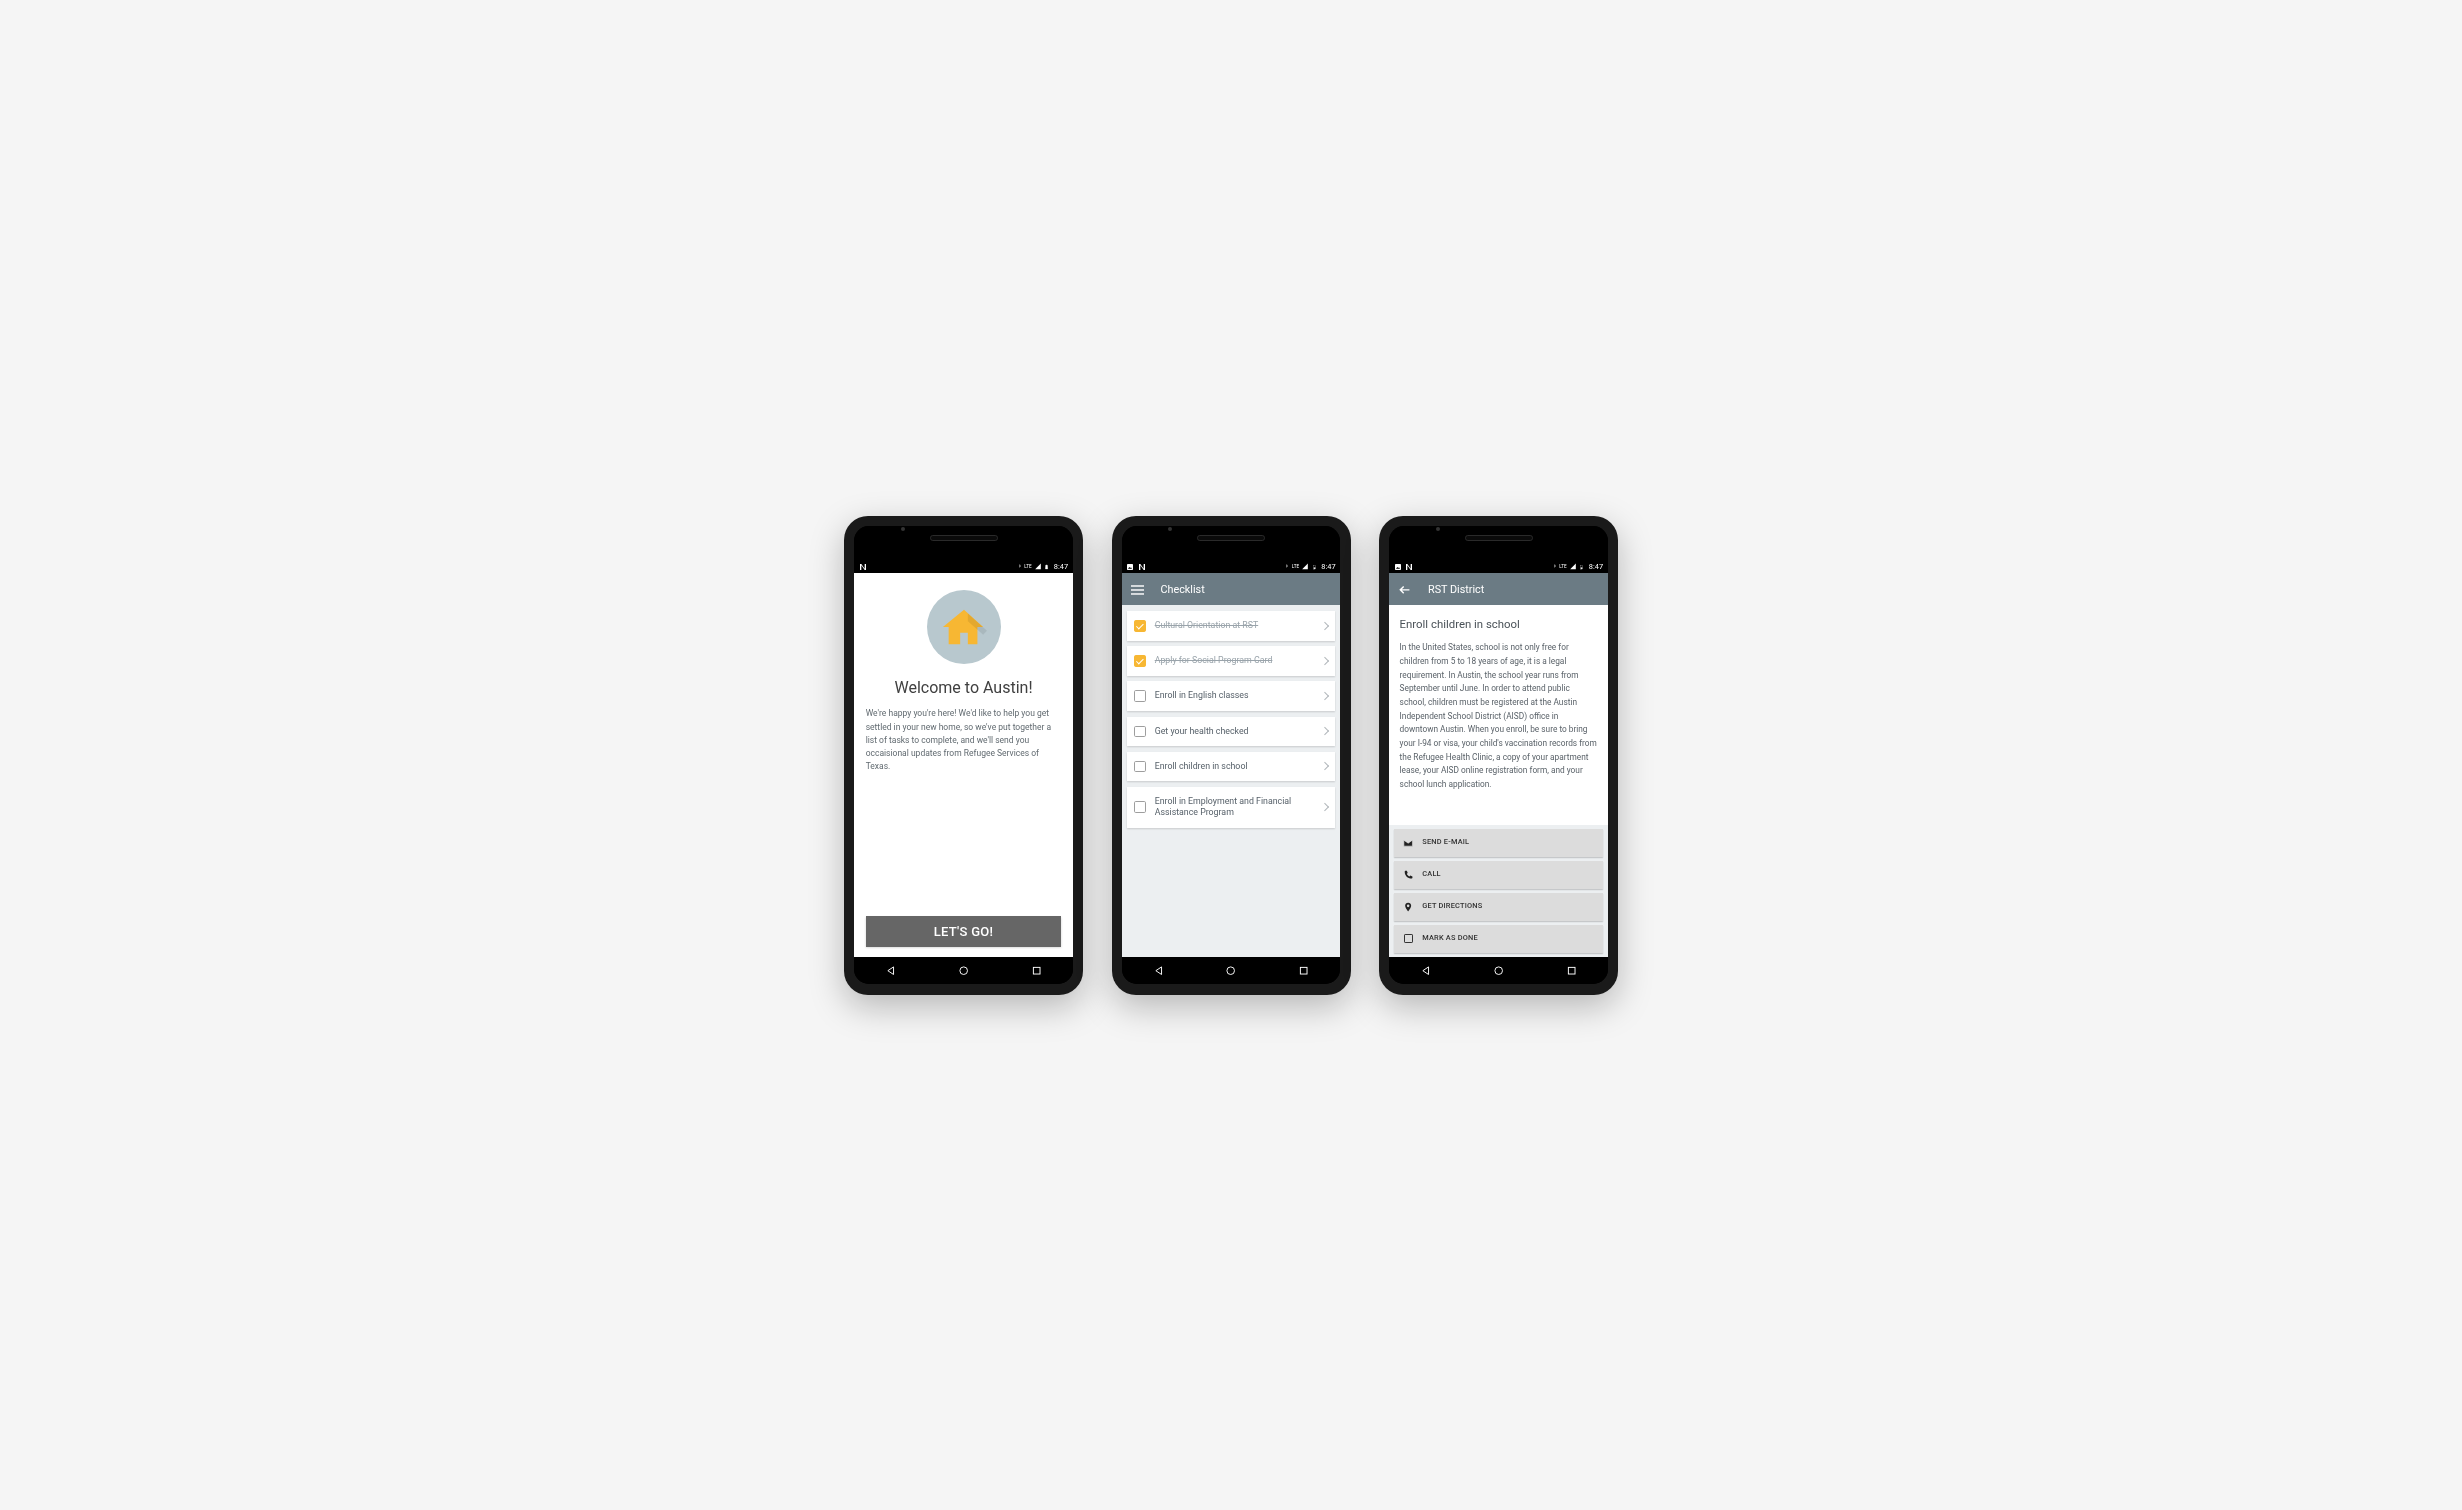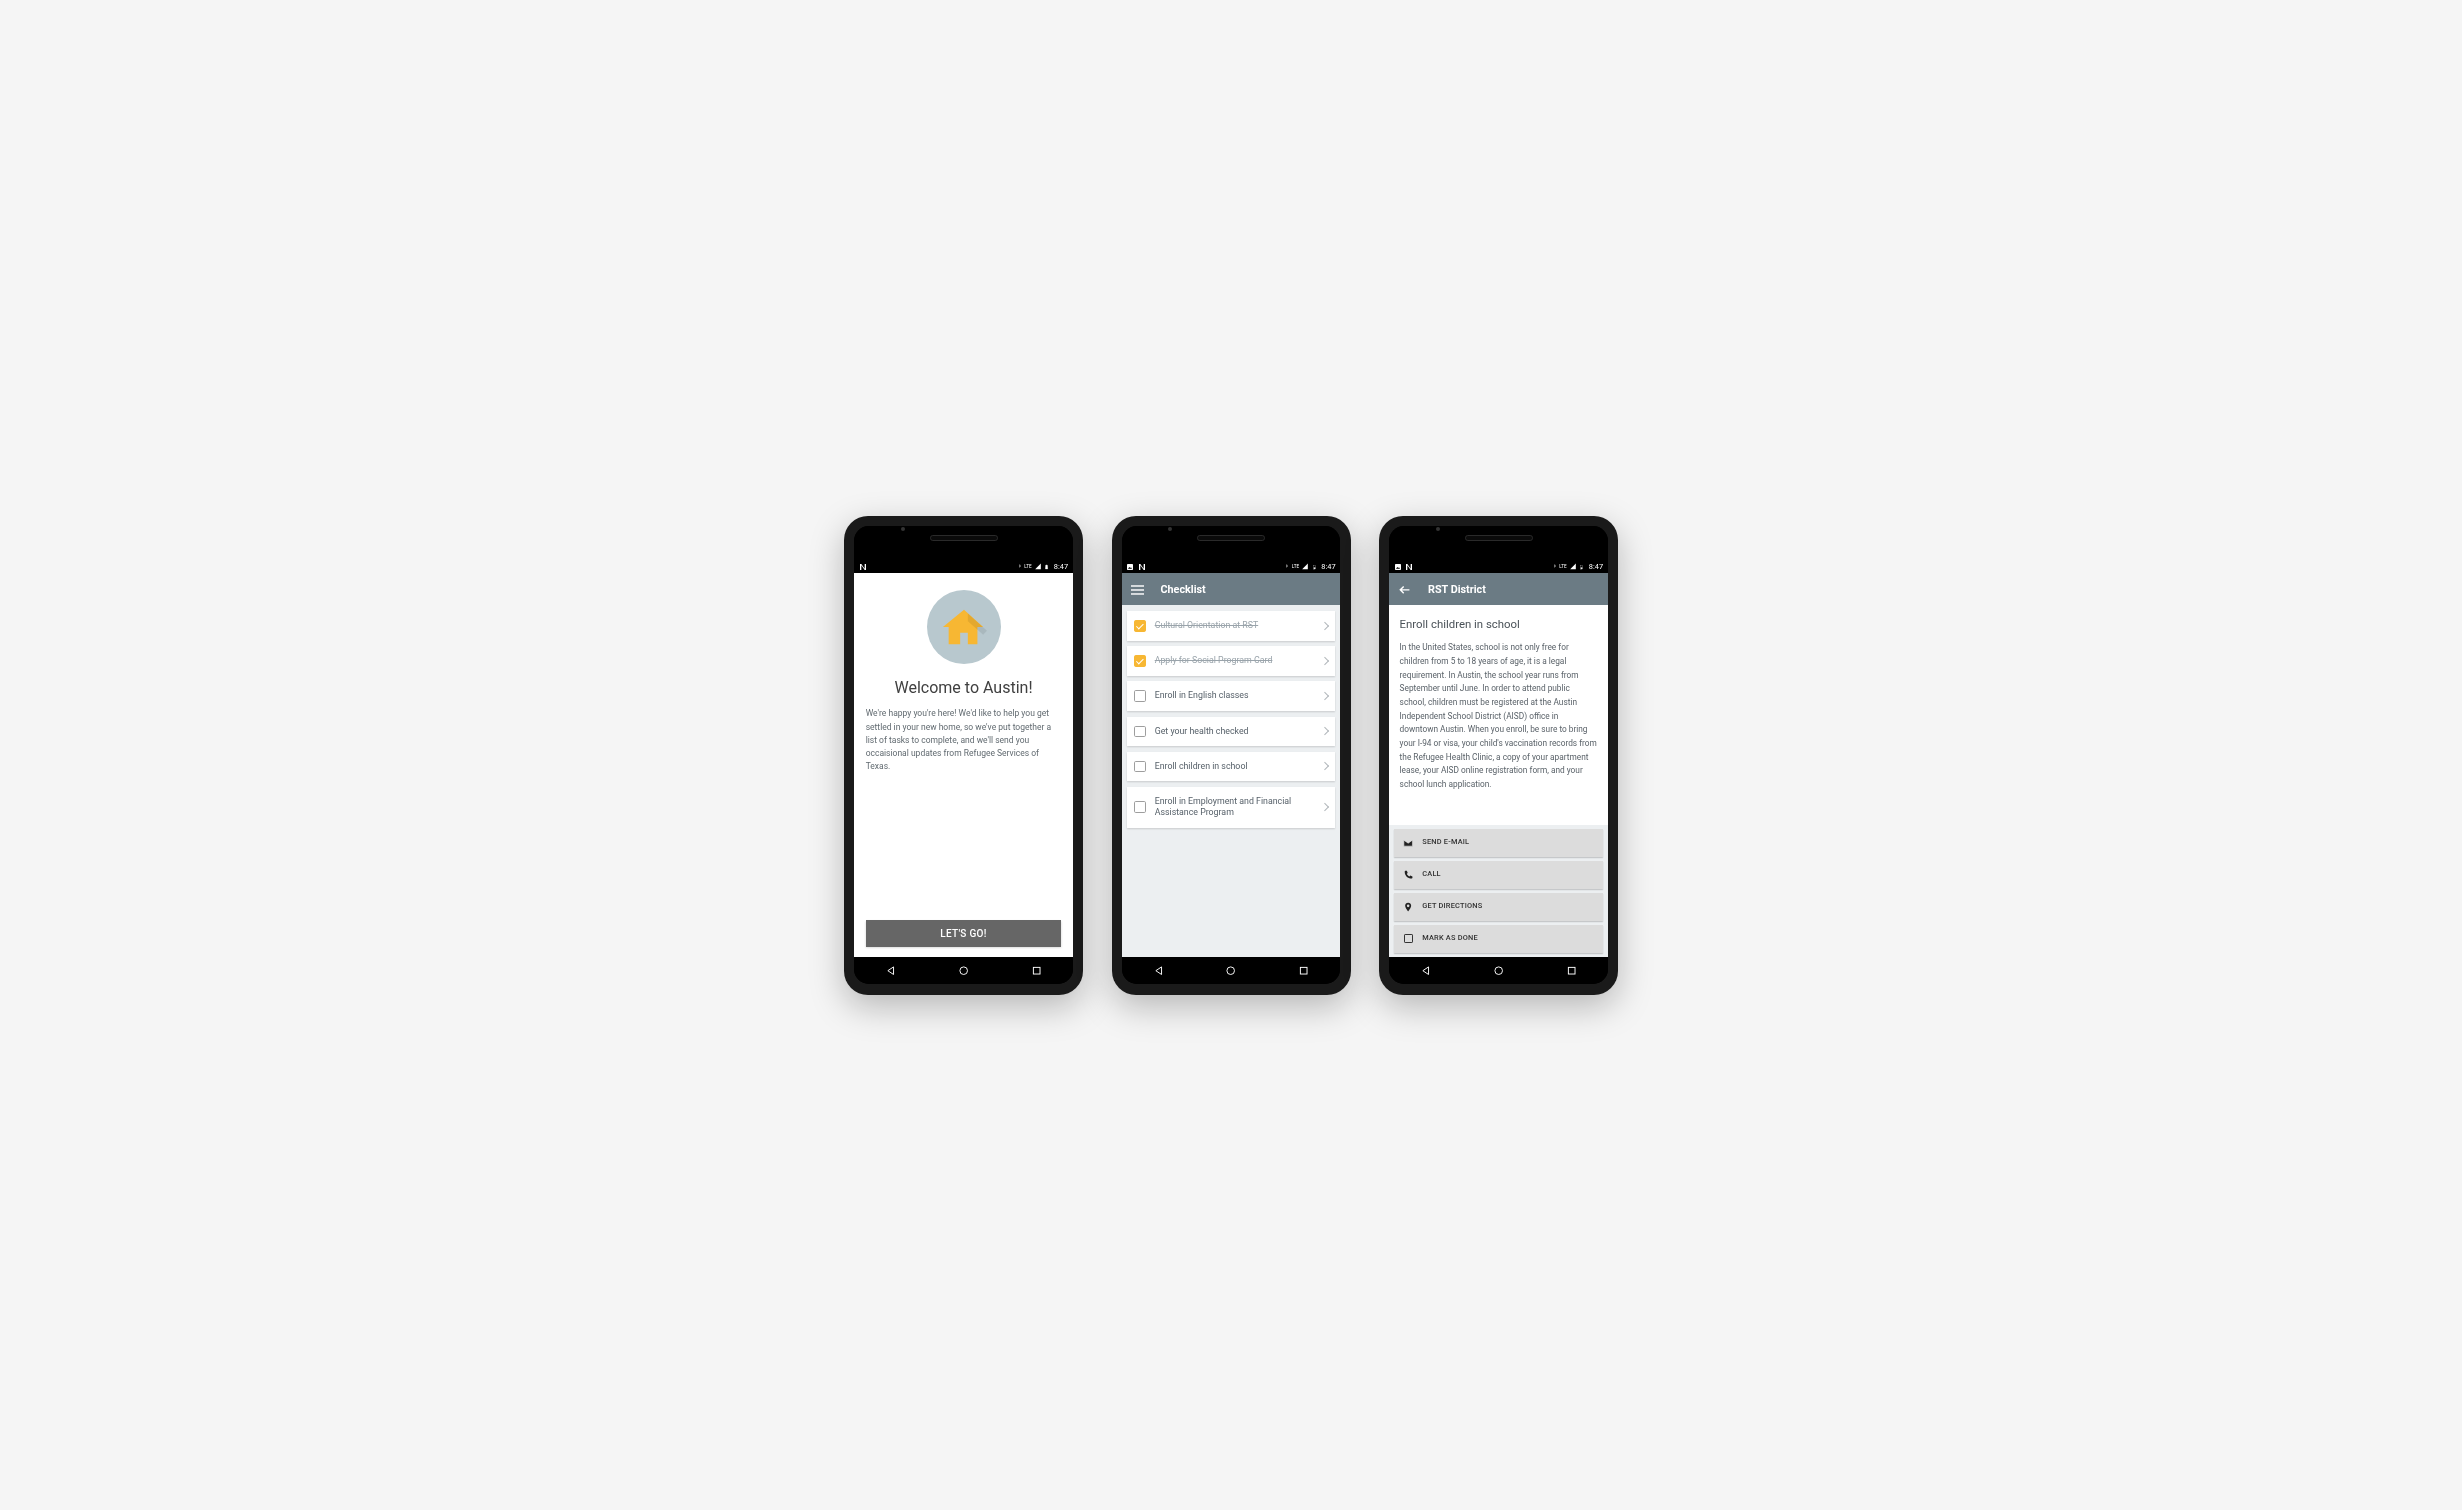--- a/index.html
+++ b/index.html
@@ -81,32 +81,32 @@
 .welcome-icon-circle {
   width: 74px; height: 74px; border-radius: 50%;
   background: #B8C8CE; display: flex; align-items: center; justify-content: center;
   position: relative; overflow: hidden;
 }
 .welcome-title { text-align: center; color: #404040; font-size: 16px; font-weight: 400; margin-bottom: 10.3px; }
 .welcome-body { color: #616a70; font-size: 8.5px; line-height: 1.55; }
 .welcome-spacer { flex: 1; }
 .welcome-button {
   background: #666666; color: #fff; text-align: center; padding: 8px;
-  font-size: 10px; letter-spacing: 0.3px; font-weight: 500;
+  font-size: 13px; letter-spacing: 0.3px; font-weight: 500;
   box-shadow: 0 1.1px 2.3px rgba(0,0,0,0.2); cursor: pointer;
 }
 
 
 .app-bar {
   background: #6B7B84; color: #fff; height: 32px;
   display: flex; align-items: center; padding: 0 9px;
   box-shadow: 0 1.1px 2.3px rgba(0,0,0,0.2); flex-shrink: 0;
 }
 .app-bar-icon { width: 13.7px; height: 13.7px; margin-right: 16px; cursor: pointer; }
-.app-bar-title { font-size: 10.8px; font-weight: 700; }
+.app-bar-title { font-size: 10.8px; font-weight: 400; }
 
 
 .checklist-body { flex: 1; background: #eceff1; padding: 5.7px; overflow-y: auto; }
 .check-item {
   background: #fff; margin-bottom: 5.7px; padding: 9px 6.8px;
   display: flex; align-items: center;
   box-shadow: 0 0.6px 1.7px rgba(0,0,0,0.15);
   cursor: pointer;
 }
 .check-box {

